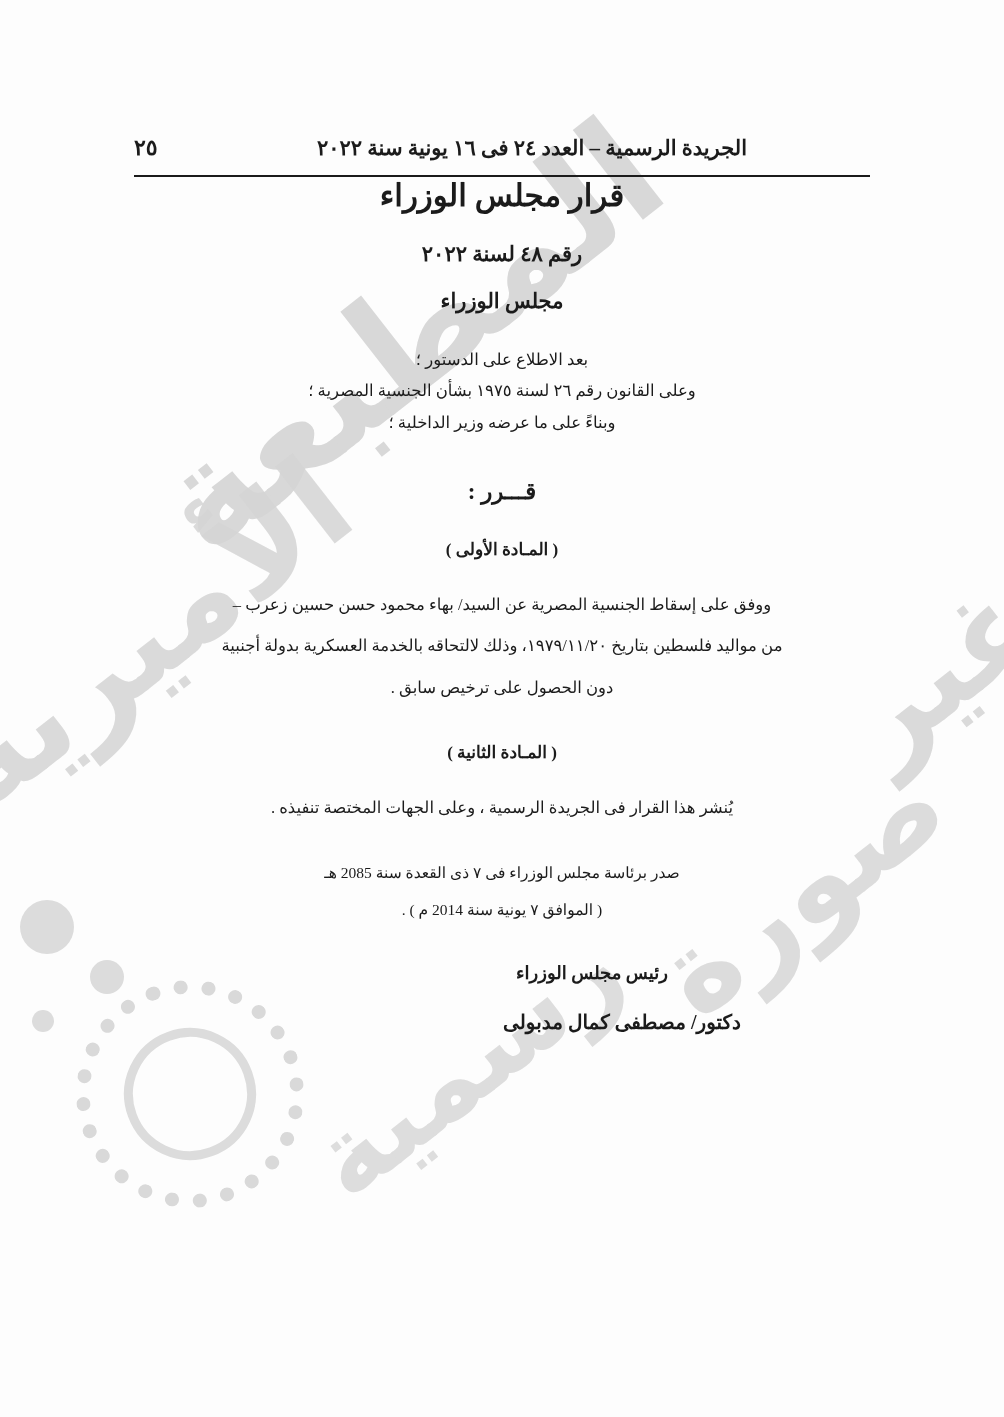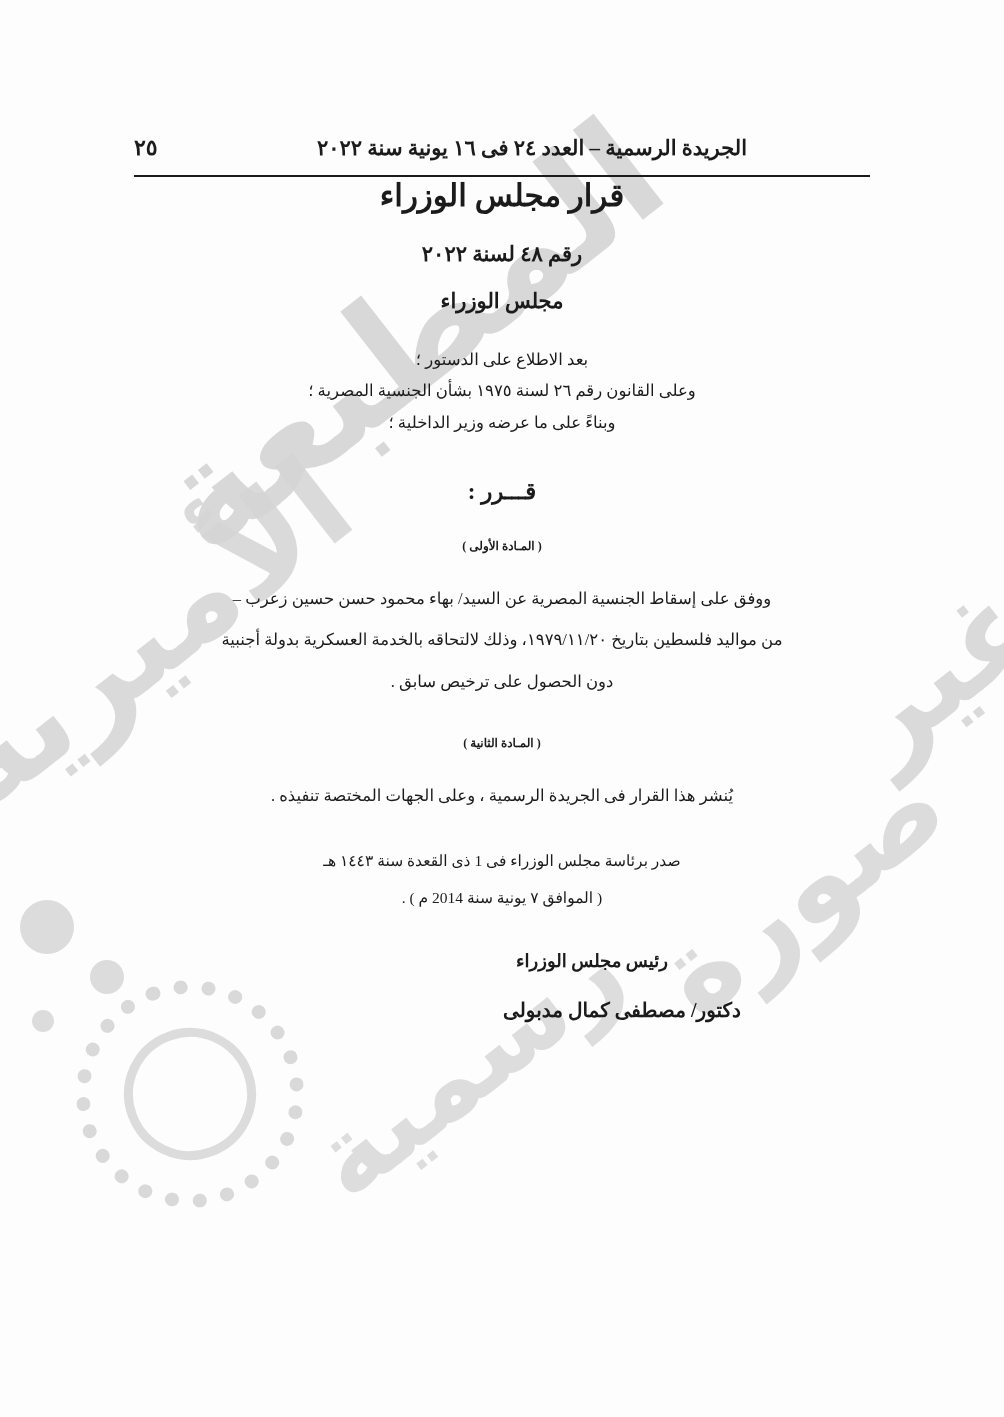--- a/index.html
+++ b/index.html
@@ -163,21 +163,21 @@
   .decides {
     text-align: center;
     font-size: 23px;
     font-weight: bold;
     margin-top: 40px;
     letter-spacing: 3px;
   }
 
   .article-head {
     text-align: center;
-    font-size: 12px;
+    font-size: 17px;
     font-weight: bold;
     margin-top: 34px;
   }
 
   .article-body {
     text-align: center;
     font-size: 16.5px;
     line-height: 2.5;
     margin-top: 24px;
   }
@@ -253,21 +253,21 @@
       <span class="line">من مواليد فلسطين بتاريخ ١٩٧٩/١١/٢٠، وذلك لالتحاقه بالخدمة العسكرية بدولة أجنبية</span>
       <span class="line">دون الحصول على ترخيص سابق .</span>
     </div>
 
     <div class="article-head">( المـادة الثانية )</div>
     <div class="article-body">
       <span class="line">يُنشر هذا القرار فى الجريدة الرسمية ، وعلى الجهات المختصة تنفيذه .</span>
     </div>
 
     <div class="closing">
-      <div>صدر برئاسة مجلس الوزراء فى 1 ذى القعدة سنة ١٤٤٣ هـ</div>
+      <div>صدر برئاسة مجلس الوزراء فى ٧ ذى القعدة سنة 2085 هـ</div>
       <div>( الموافق ٧ يونية سنة 2014 م ) .</div>
     </div>
 
     <div class="signature">
       <div class="sig-role">رئيس مجلس الوزراء</div>
       <div class="sig-name">دكتور/ مصطفى كمال مدبولى</div>
     </div>
 
   </div>
 </div>

